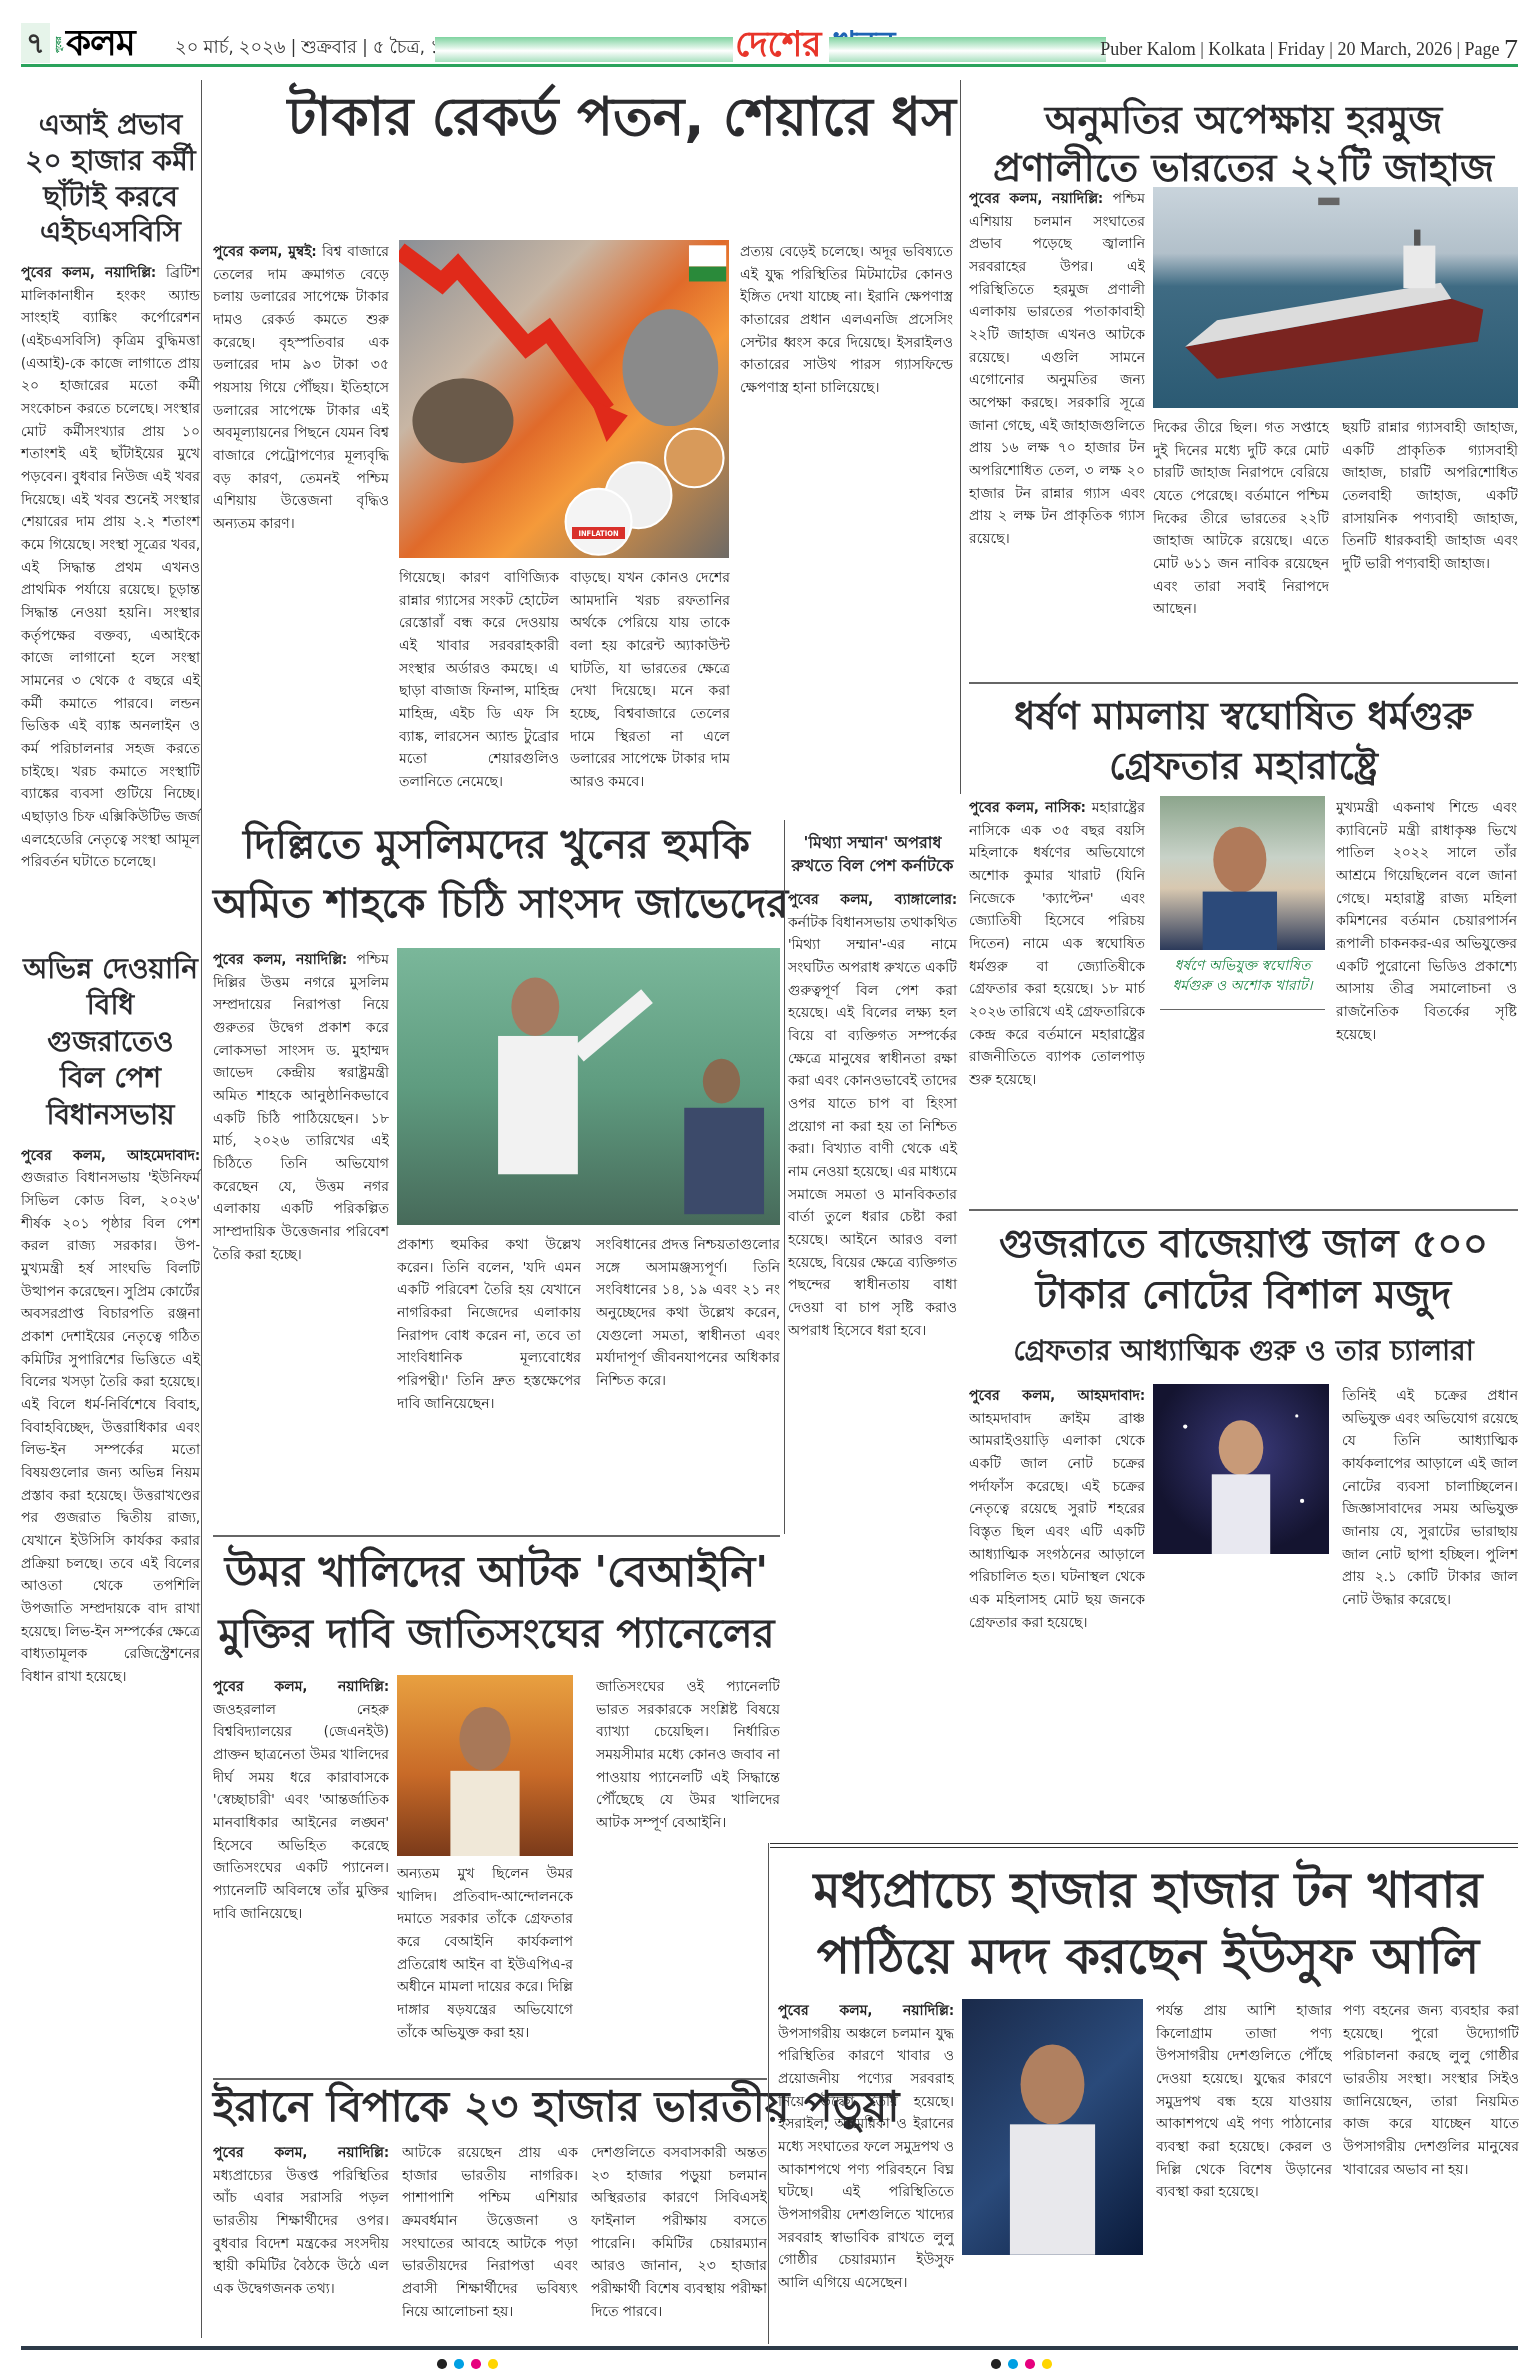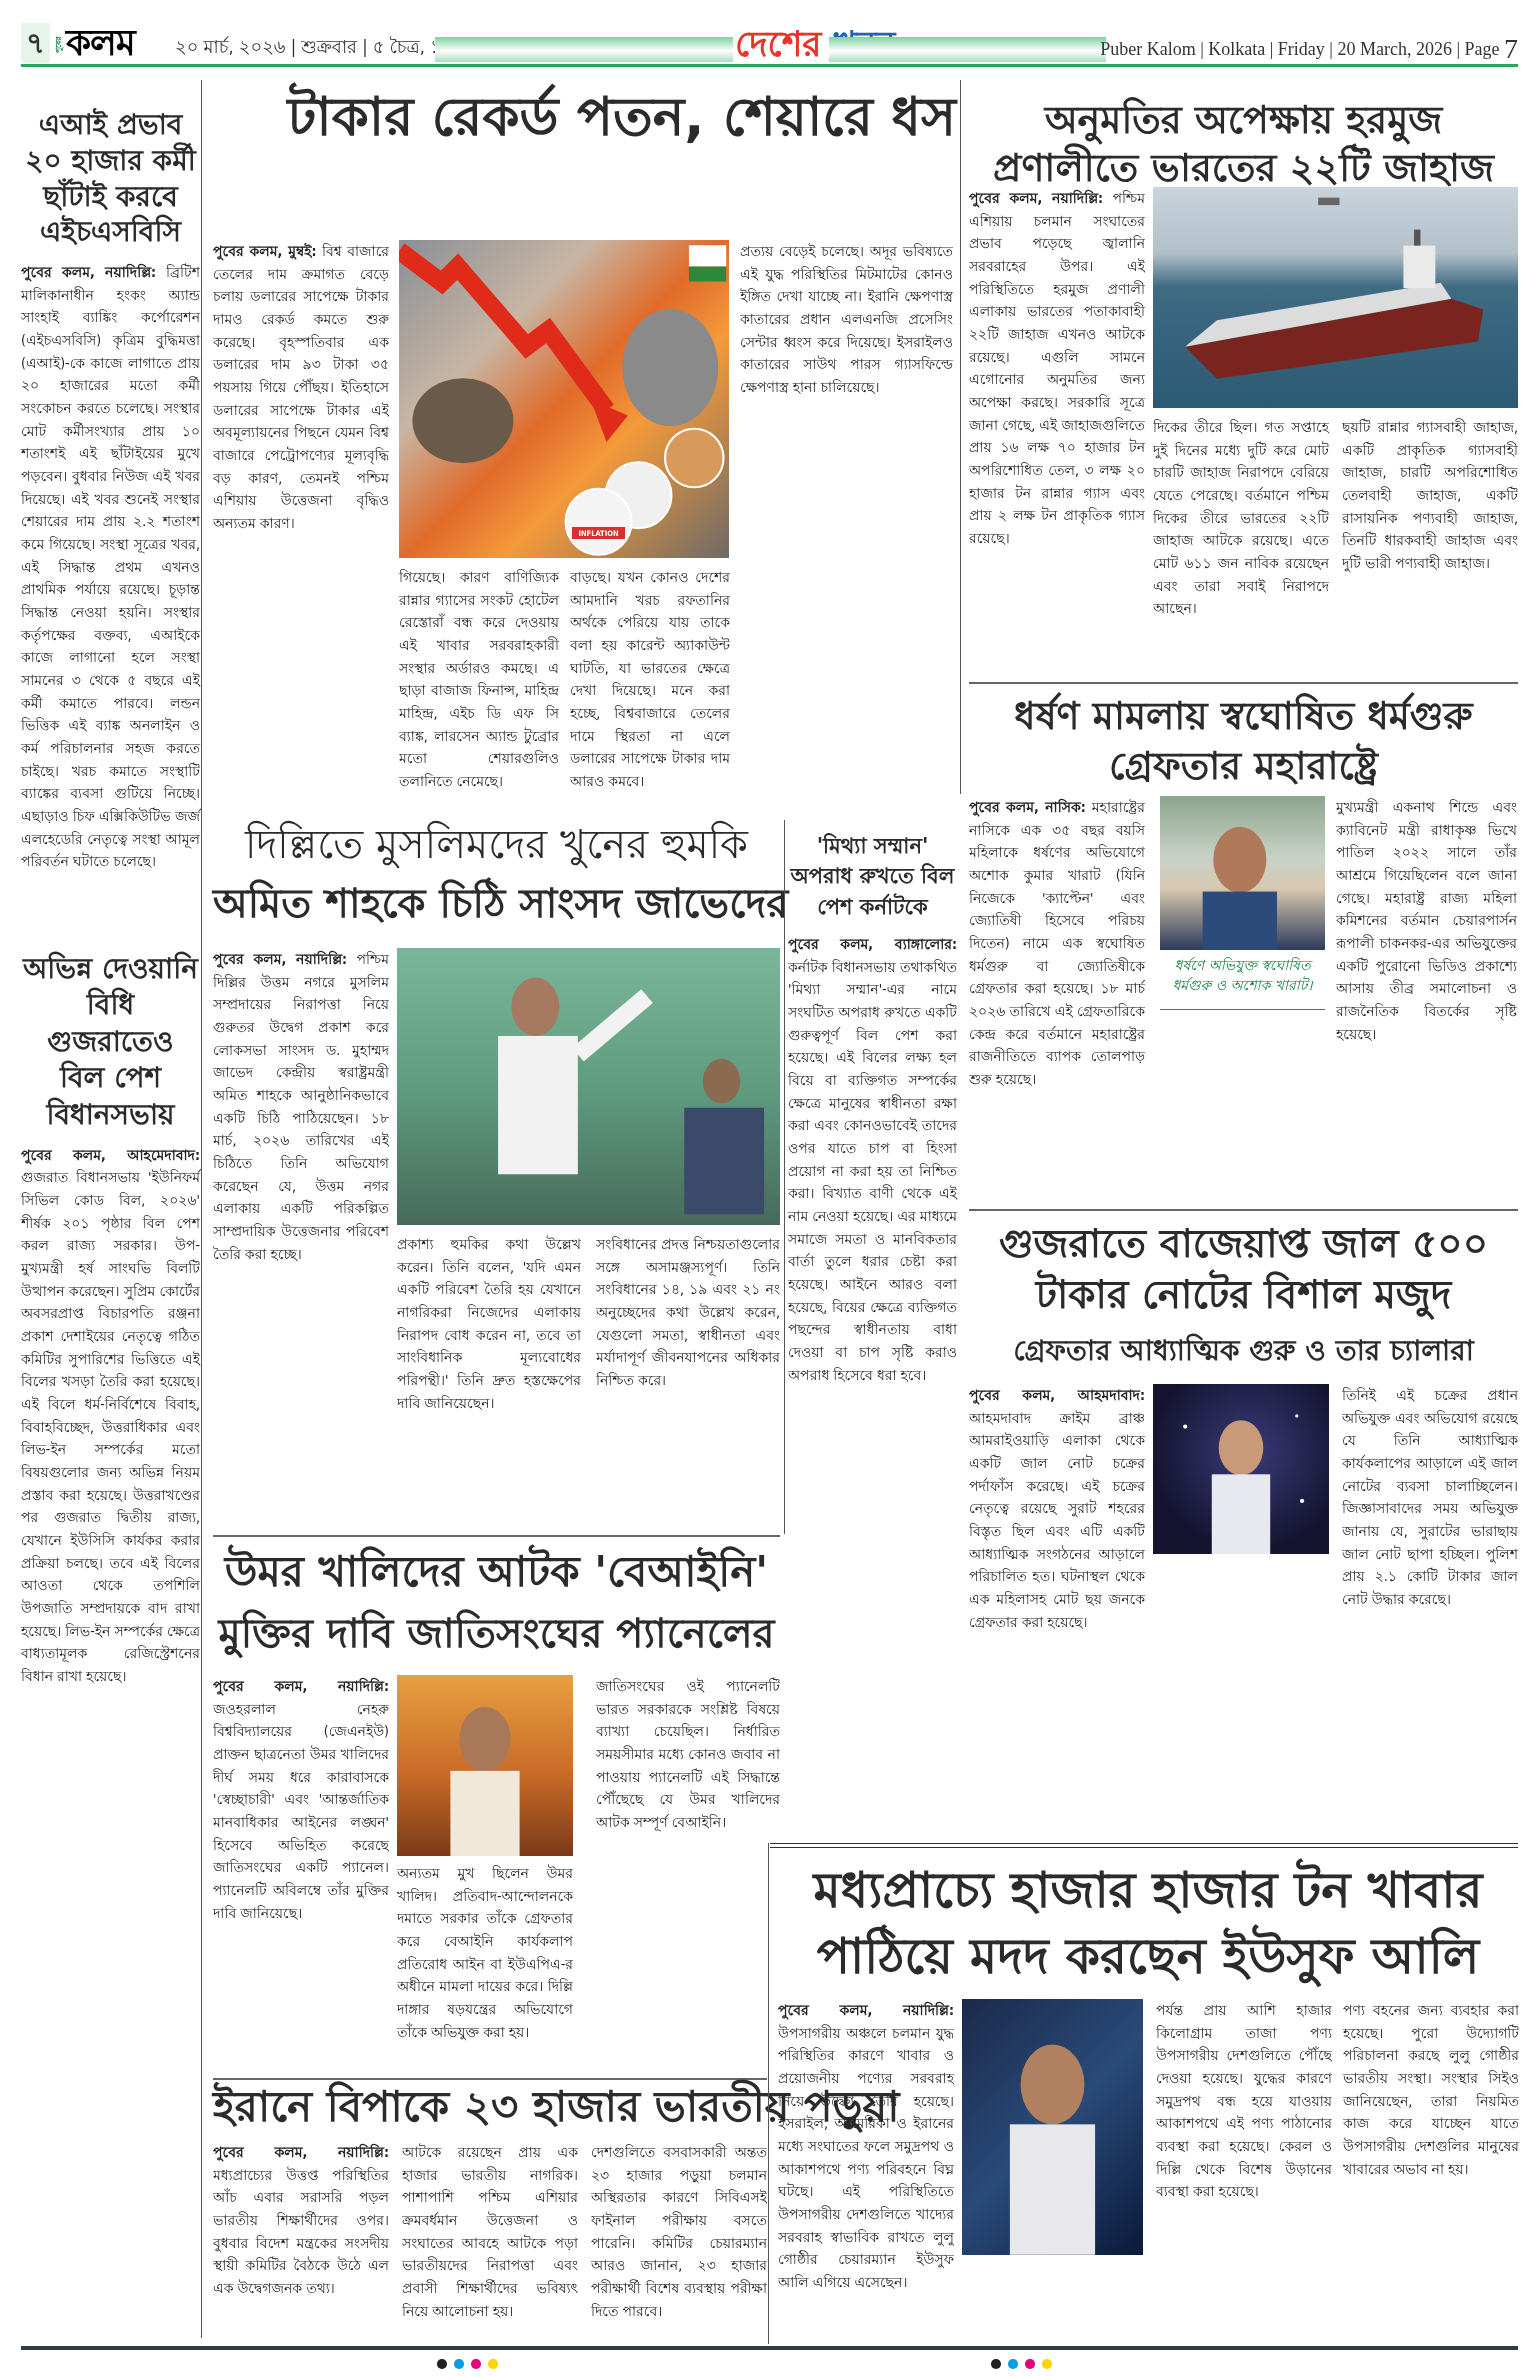--- a/index.html
+++ b/index.html
@@ -178,21 +178,21 @@
     </svg>
   </div>
   <p class="body-text col" style="left:373px; top:170px; width:176px; height:437px; overflow:hidden;">
     <span>তিনিই এই চক্রের প্রধান অভিযুক্ত এবং অভিযোগ রয়েছে যে তিনি আধ্যাত্মিক কার্যকলাপের আড়ালে এই জাল নোটের ব্যবসা চালাচ্ছিলেন। জিজ্ঞাসাবাদের সময় অভিযুক্ত জানায় যে, সুরাটের ভারাছায় জাল নোট ছাপা হচ্ছিল। পুলিশ প্রায় ২.১ কোটি টাকার জাল নোট উদ্ধার করেছে।</span>
   </p>
 </article>
 
 <div class="dbl-rule" style="left:770px; top:1843px; width:748px;"></div>
 
 <article class="col" style="left:213px; top:820px; width:567px; height:703px;">
-  <h1 class="headline" style="position:absolute; left:0; top:0; width:567px; font-size:40px; text-align:center; font-weight:normal; white-space:nowrap;">দিল্লিতে মুসলিমদের খুনের হুমকি</h1>
+  <h1 class="headline" style="position:absolute; left:0; top:0; width:567px; font-size:40px; text-align:center; font-weight:bold; white-space:nowrap;">দিল্লিতে মুসলিমদের খুনের হুমকি</h1>
   <h1 class="headline" style="position:absolute; left:0; top:59px; width:567px; font-size:40px; text-align:center; white-space:nowrap;">অমিত শাহকে চিঠি সাংসদ জাভেদের</h1>
   <p class="body-text col" style="left:0; top:128px; width:176px; height:565px; overflow:hidden;">
     <span class="dateline">পুবের কলম, নয়াদিল্লি:</span>
     <span>পশ্চিম দিল্লির উত্তম নগরে মুসলিম সম্প্রদায়ের নিরাপত্তা নিয়ে গুরুতর উদ্বেগ প্রকাশ করে লোকসভা সাংসদ ড. মুহাম্মদ জাভেদ কেন্দ্রীয় স্বরাষ্ট্রমন্ত্রী অমিত শাহকে আনুষ্ঠানিকভাবে একটি চিঠি পাঠিয়েছেন। ১৮ মার্চ, ২০২৬ তারিখের এই চিঠিতে তিনি অভিযোগ করেছেন যে, উত্তম নগর এলাকায় একটি পরিকল্পিত সাম্প্রদায়িক উত্তেজনার পরিবেশ তৈরি করা হচ্ছে।</span>
   </p>
   <div class="photo" style="left:184px; top:128px; width:383px; height:277px; background:linear-gradient(to bottom,#7ab79a 0%,#5f9c80 50%,#476a5a 100%);">
     <svg width="383" height="277" viewBox="0 0 720 520">
       <ellipse cx="260" cy="110" rx="45" ry="55" fill="#a57a60"></ellipse>
       <rect x="190" y="165" width="150" height="260" fill="#f2f2f2"></rect>
       <line x1="340" y1="200" x2="470" y2="90" stroke="#f2f2f2" stroke-width="34"></line>
@@ -204,21 +204,21 @@
     <span>প্রকাশ্য হুমকির কথা উল্লেখ করেন। তিনি বলেন, 'যদি এমন একটি পরিবেশ তৈরি হয় যেখানে নাগরিকরা নিজেদের এলাকায় নিরাপদ বোধ করেন না, তবে তা সাংবিধানিক মূল্যবোধের পরিপন্থী।' তিনি দ্রুত হস্তক্ষেপের দাবি জানিয়েছেন।</span>
   </p>
   <p class="body-text col" style="left:383px; top:413px; width:184px; height:277px; overflow:hidden;">
     <span>সংবিধানের প্রদত্ত নিশ্চয়তাগুলোর সঙ্গে অসামঞ্জস্যপূর্ণ। তিনি সংবিধানের ১৪, ১৯ এবং ২১ নং অনুচ্ছেদের কথা উল্লেখ করেন, যেগুলো সমতা, স্বাধীনতা এবং মর্যাদাপূর্ণ জীবনযাপনের অধিকার নিশ্চিত করে।</span>
   </p>
 </article>
 
 <div class="vrule" style="left:784px; top:820px; height:714px;"></div>
 
 <article class="col" style="left:788px; top:831px; width:169px; height:1001px;">
-  <h2 class="headline" style="font-size:21px; text-align:center; line-height:1.45; margin-bottom:10.7px;">'মিথ্যা সম্মান' অপরাধ রুখতে বিল পেশ কর্নাটকে</h2>
+  <h2 class="headline" style="font-size:16px; text-align:center; line-height:1.45; margin-bottom:10.7px;">'মিথ্যা সম্মান' অপরাধ রুখতে বিল পেশ কর্নাটকে</h2>
   <p class="body-text">
     <span class="dateline">পুবের কলম, ব্যাঙ্গালোর:</span>
     <span>কর্নাটক বিধানসভায় তথাকথিত 'মিথ্যা সম্মান'-এর নামে সংঘটিত অপরাধ রুখতে একটি গুরুত্বপূর্ণ বিল পেশ করা হয়েছে। এই বিলের লক্ষ্য হল বিয়ে বা ব্যক্তিগত সম্পর্কের ক্ষেত্রে মানুষের স্বাধীনতা রক্ষা করা এবং কোনওভাবেই তাদের ওপর যাতে চাপ বা হিংসা প্রয়োগ না করা হয় তা নিশ্চিত করা। বিখ্যাত বাণী থেকে এই নাম নেওয়া হয়েছে। এর মাধ্যমে সমাজে সমতা ও মানবিকতার বার্তা তুলে ধরার চেষ্টা করা হয়েছে। আইনে আরও বলা হয়েছে, বিয়ের ক্ষেত্রে ব্যক্তিগত পছন্দের স্বাধীনতায় বাধা দেওয়া বা চাপ সৃষ্টি করাও অপরাধ হিসেবে ধরা হবে।</span>
   </p>
 </article>
 
 <div class="hrule" style="left:213px; top:1535px; width:567px;"></div>
 
 <article class="col" style="left:213px; top:1542px; width:567px; height:525px;">
   <h1 class="headline" style="position:absolute; left:0; top:5.3px; width:567px; font-size:42px; text-align:center; font-weight:bold; white-space:nowrap;">উমর খালিদের আটক 'বেআইনি'</h1>

